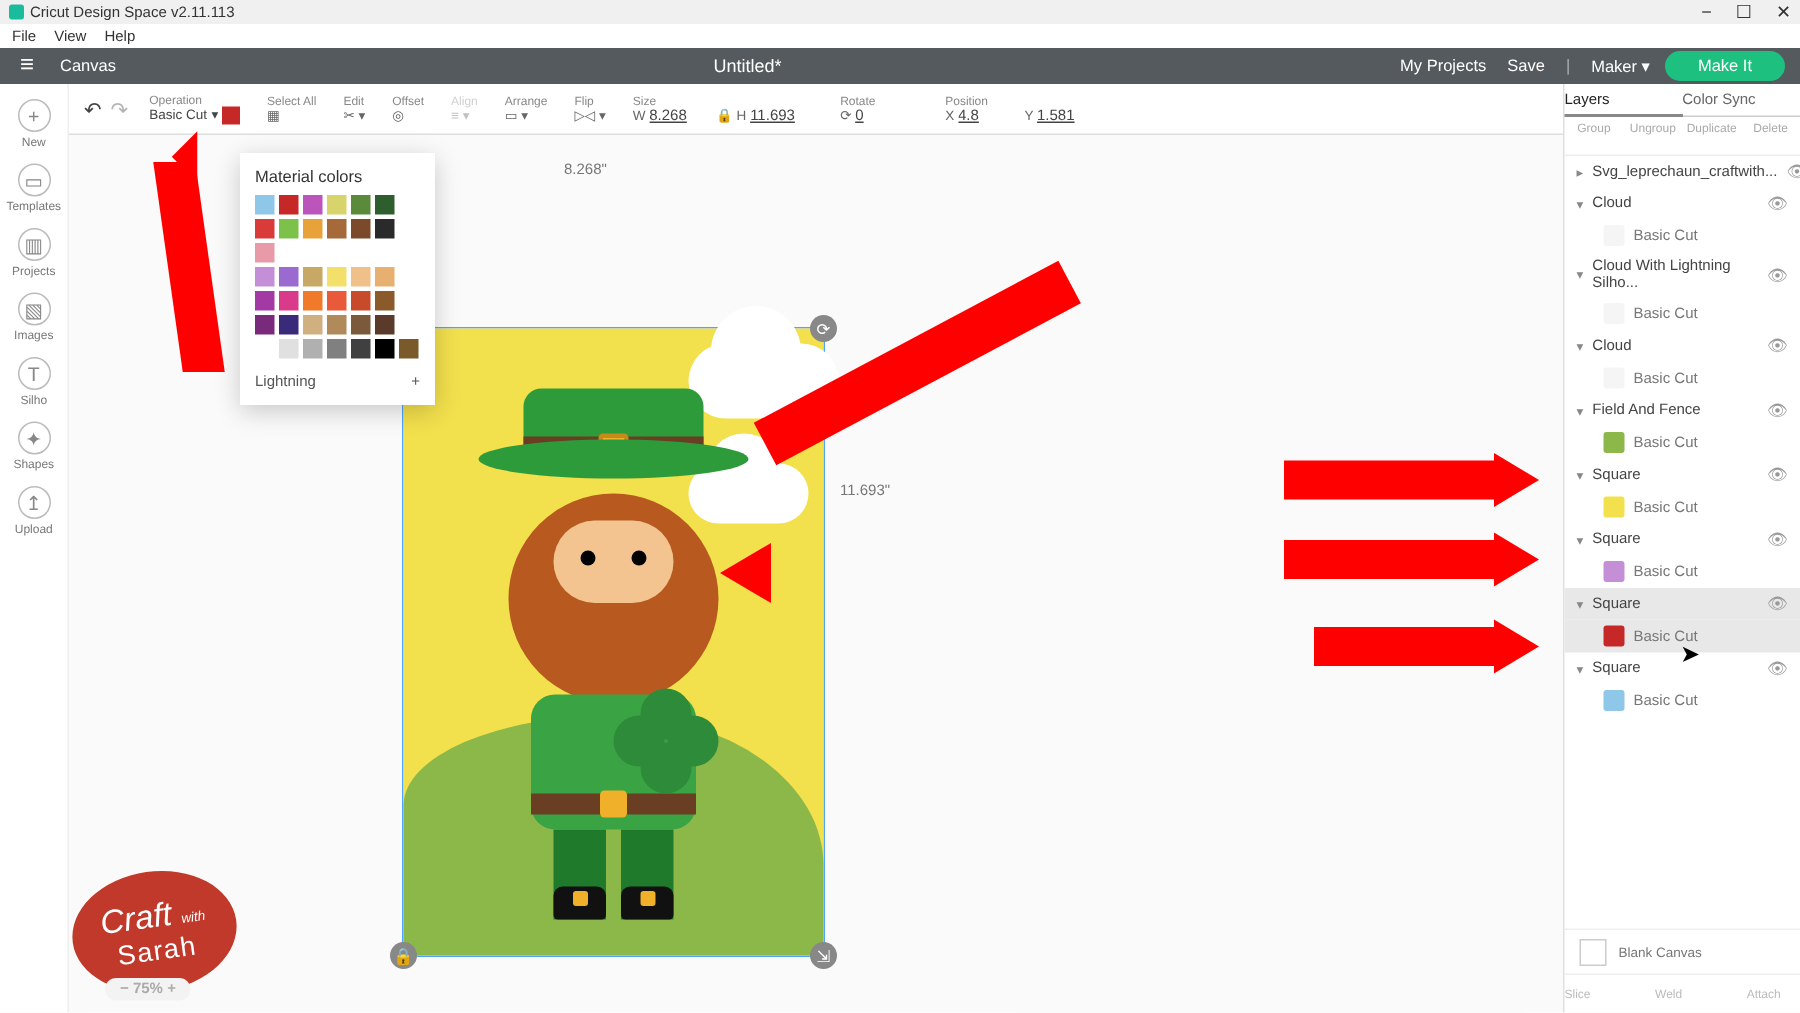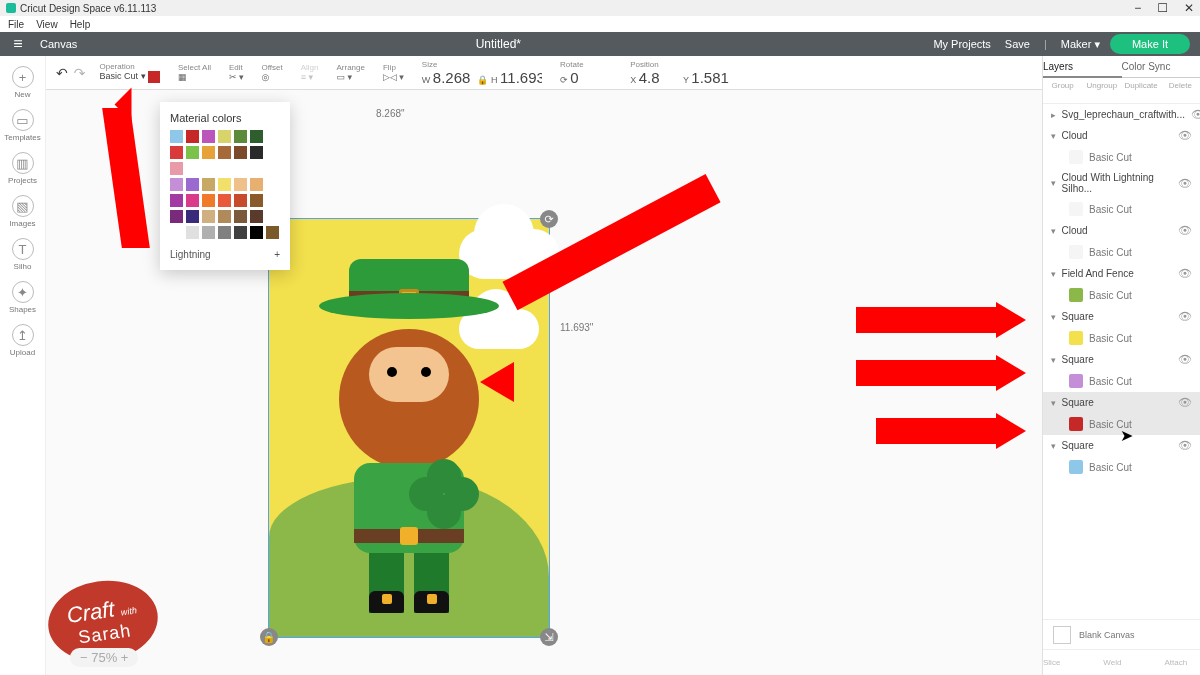--- a/index.html
+++ b/index.html
@@ -18,21 +18,21 @@
 .doc-title { flex: 1; text-align: center; font-size: 12px; }
 .topbar .link { font-size: 11px; margin-left: 14px; }
 .makeit { background: #1ec07f; border-radius: 12px; padding: 4px 22px; font-size: 11px; margin-left: 10px; }
 
 
 .propbar { height: 34px; border-bottom: 1px solid #ddd; display: flex; align-items: center; padding: 0 8px 0 56px; font-size: 9px; color: #666; }
 .propbar .grp { margin-right: 18px; }
 .propbar .lbl { font-size: 8px; color: #888; display: block; }
 .propbar .btn { display: inline-flex; align-items: center; gap: 3px; color: #444; }
 .propbar .colorsw { width: 12px; height: 12px; background: #c62828; display: inline-block; vertical-align: middle; }
-.propbar input { width: 42px; border: none; font-size: 15px; color: #444; }
+.propbar input { width: 42px; border: none; font-size: 10px; color: #444; text-decoration: underline; }
 
 
 .rail { position: absolute; left: 0; top: 56px; width: 46px; height: calc(100% - 56px); background: #fff; text-align: center; color: #777; border-right: 1px solid #eee; }
 .rail .tool { margin-top: 10px; }
 .rail .tool .ic { width: 22px; height: 22px; border: 1px solid #bbb; border-radius: 50%; margin: 0 auto; display: flex; align-items: center; justify-content: center; font-size: 13px; color: #888; }
 .rail .tool .tl { font-size: 8px; margin-top: 2px; }
 
 
 .canvas { position: absolute; left: 46px; right: 158px; top: 90px; bottom: 0; background: #fafafa; }
 .ruler-h { position: absolute; left: 58px; right: 158px; top: 90px; height: 14px; background: #f5f5f5; display: flex; font-size: 8px; color: #888; border-bottom: 1px solid #e0e0e0; }
@@ -105,29 +105,29 @@
 .thumb { width:14px; height:14px; border-radius:2px;}
 .bottom { height:30px; border-top:1px solid #eee; display:flex; align-items:center; padding:0 10px; gap:8px; font-size:9px; color:#777;}
 .bottom .sq { width:18px;height:18px;border:1px solid #ccc;}
 .bottom2 { height:26px; border-top:1px solid #eee; display:flex; font-size:8px; color:#bbb;gap:43px;}
 .bottom2 div{flex:1;text-align:center;line-height:26px;}
 
 
 .wm { position:absolute; left:48px; bottom:14px; width:110px; height:80px; background:#c0392b; border-radius:50%; transform:rotate(-8deg); color:#fff; display:flex; flex-direction:column; align-items:center; justify-content:center; font-family:Georgia,serif;}
 .wm .a{font-style:italic;font-size:22px;} .wm .b{font-size:18px; letter-spacing:1px;}
 
-.zoom { position:absolute; left:70px; bottom:8px; font-size:13px; color:#aaa; background:#f3f3f3; border-radius:10px; padding:2px 10px;}
+.zoom { position:absolute; left:70px; bottom:8px; font-size:10px; color:#aaa; background:#f3f3f3; border-radius:10px; padding:2px 10px;font-weight:bold;}
 .cursor { position:absolute; font-size:16px; color:#000; pointer-events:none;}
 </style>
 </head>
 <body>
 
 <div class="winbar">
   <div class="ico"></div>
-  <div class="title">Cricut Design Space v6.11.113</div>
+  <div class="title">Cricut Design Space v2.11.113</div>
   <div class="ctrls">
     <span>−</span>
     <span>☐</span>
     <span>✕</span>
   </div>
 </div>
 <div class="menubar">
   <span>File</span>
   <span>View</span>
   <span>Help</span>

